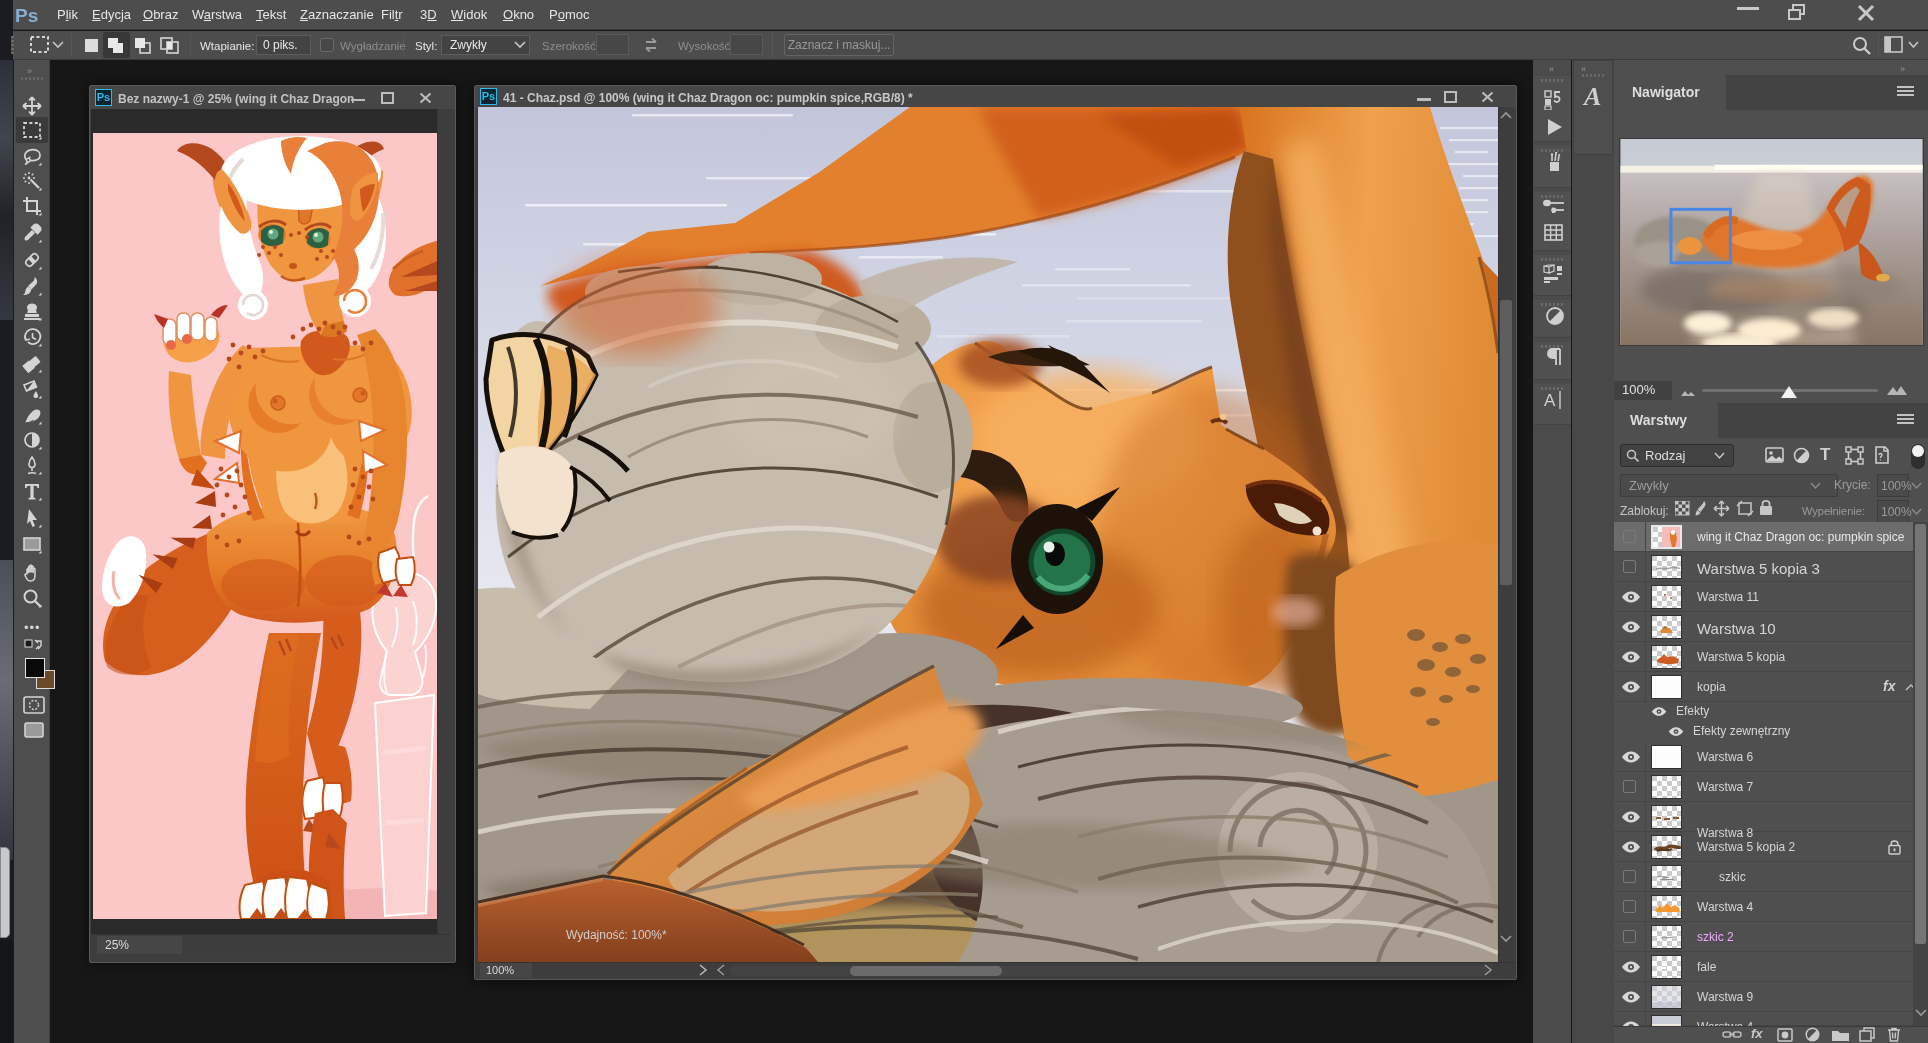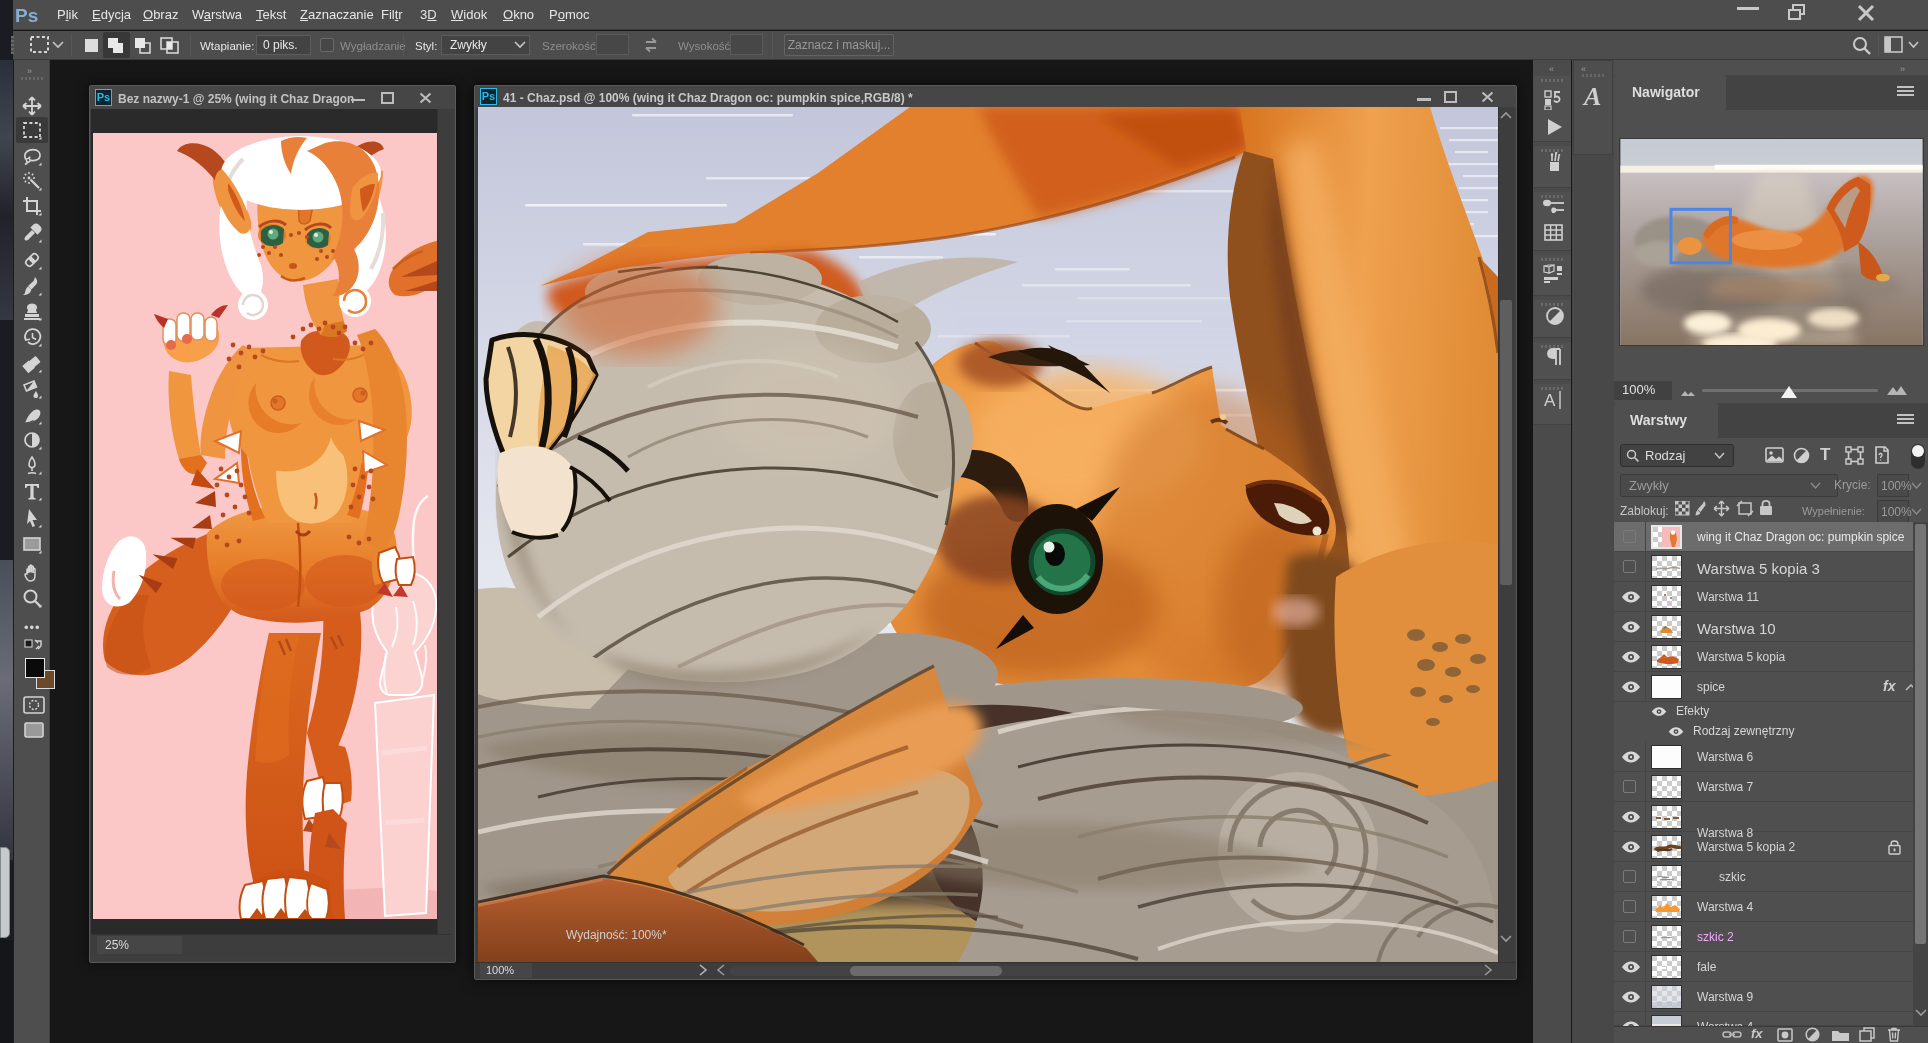--- a/index.html
+++ b/index.html
@@ -1093,41 +1093,41 @@
         <g transform="scale(1.0)">
           <path d="M1 7 C4 2.5 8 1.5 10 1.5 C12 1.5 16 2.5 19 7 C16 11.5 12 12.5 10 12.5 C8 12.5 4 11.5 1 7 Z" fill="#d8d8d8"></path>
           <circle cx="10" cy="7" r="3" fill="#4f4f4f"></circle>
           <circle cx="10" cy="7" r="1.2" fill="#d8d8d8"></circle>
         </g>
       </svg>
 <div class="abs" style="left:1645px;top:672px;width:1px;height:30px;background:#454545;"></div>
       <svg class="abs" style="left:1651px;top:675px;border:1px solid #2f2f2f;" width="31" height="24">
         <rect width="31" height="24" fill="#fdfdfd"></rect>
       </svg>
-      <div class="abs" style="left:1697px;top:680px;color:#d6d6d6;font-size:12px;">spice</div>
+      <div class="abs" style="left:1697px;top:680px;color:#d6d6d6;font-size:12px;">kopia</div>
       <div class="abs" style="left:1883px;top:678px;color:#cfcfcf;font-size:14px;font-style:italic;font-weight:bold;">fx</div>
       <svg class="abs" style="left:1905px;top:683px;" width="12" height="8">
         <path d="M1 7 L6 2 L11 7" fill="none" stroke="#bcbcbc" stroke-width="1.5"></path>
       </svg>
 <svg class="abs" style="left:1651px;top:706px;" width="16" height="11">
         <g transform="scale(0.8)">
           <path d="M1 7 C4 2.5 8 1.5 10 1.5 C12 1.5 16 2.5 19 7 C16 11.5 12 12.5 10 12.5 C8 12.5 4 11.5 1 7 Z" fill="#d8d8d8"></path>
           <circle cx="10" cy="7" r="3" fill="#4f4f4f"></circle>
           <circle cx="10" cy="7" r="1.2" fill="#d8d8d8"></circle>
         </g>
       </svg>
 <div class="abs" style="left:1676px;top:704px;color:#d6d6d6;font-size:12px;">Efekty</div>
       <svg class="abs" style="left:1668px;top:726px;" width="16" height="11">
         <g transform="scale(0.8)">
           <path d="M1 7 C4 2.5 8 1.5 10 1.5 C12 1.5 16 2.5 19 7 C16 11.5 12 12.5 10 12.5 C8 12.5 4 11.5 1 7 Z" fill="#d8d8d8"></path>
           <circle cx="10" cy="7" r="3" fill="#4f4f4f"></circle>
           <circle cx="10" cy="7" r="1.2" fill="#d8d8d8"></circle>
         </g>
       </svg>
-<div class="abs" style="left:1693px;top:724px;color:#d6d6d6;font-size:12px;">Rodzaj zewnętrzny</div>
+<div class="abs" style="left:1693px;top:724px;color:#d6d6d6;font-size:12px;">Efekty zewnętrzny</div>
       <div class="abs" style="left:1614px;top:742px;width:299px;height:30px;border-bottom:1px solid #454545;"></div>
       <svg class="abs" style="left:1621px;top:750px;" width="20" height="14">
         <g transform="scale(1.0)">
           <path d="M1 7 C4 2.5 8 1.5 10 1.5 C12 1.5 16 2.5 19 7 C16 11.5 12 12.5 10 12.5 C8 12.5 4 11.5 1 7 Z" fill="#d8d8d8"></path>
           <circle cx="10" cy="7" r="3" fill="#4f4f4f"></circle>
           <circle cx="10" cy="7" r="1.2" fill="#d8d8d8"></circle>
         </g>
       </svg>
 <div class="abs" style="left:1645px;top:742px;width:1px;height:30px;background:#454545;"></div>
       <svg class="abs" style="left:1651px;top:745px;border:1px solid #2f2f2f;" width="31" height="24">

